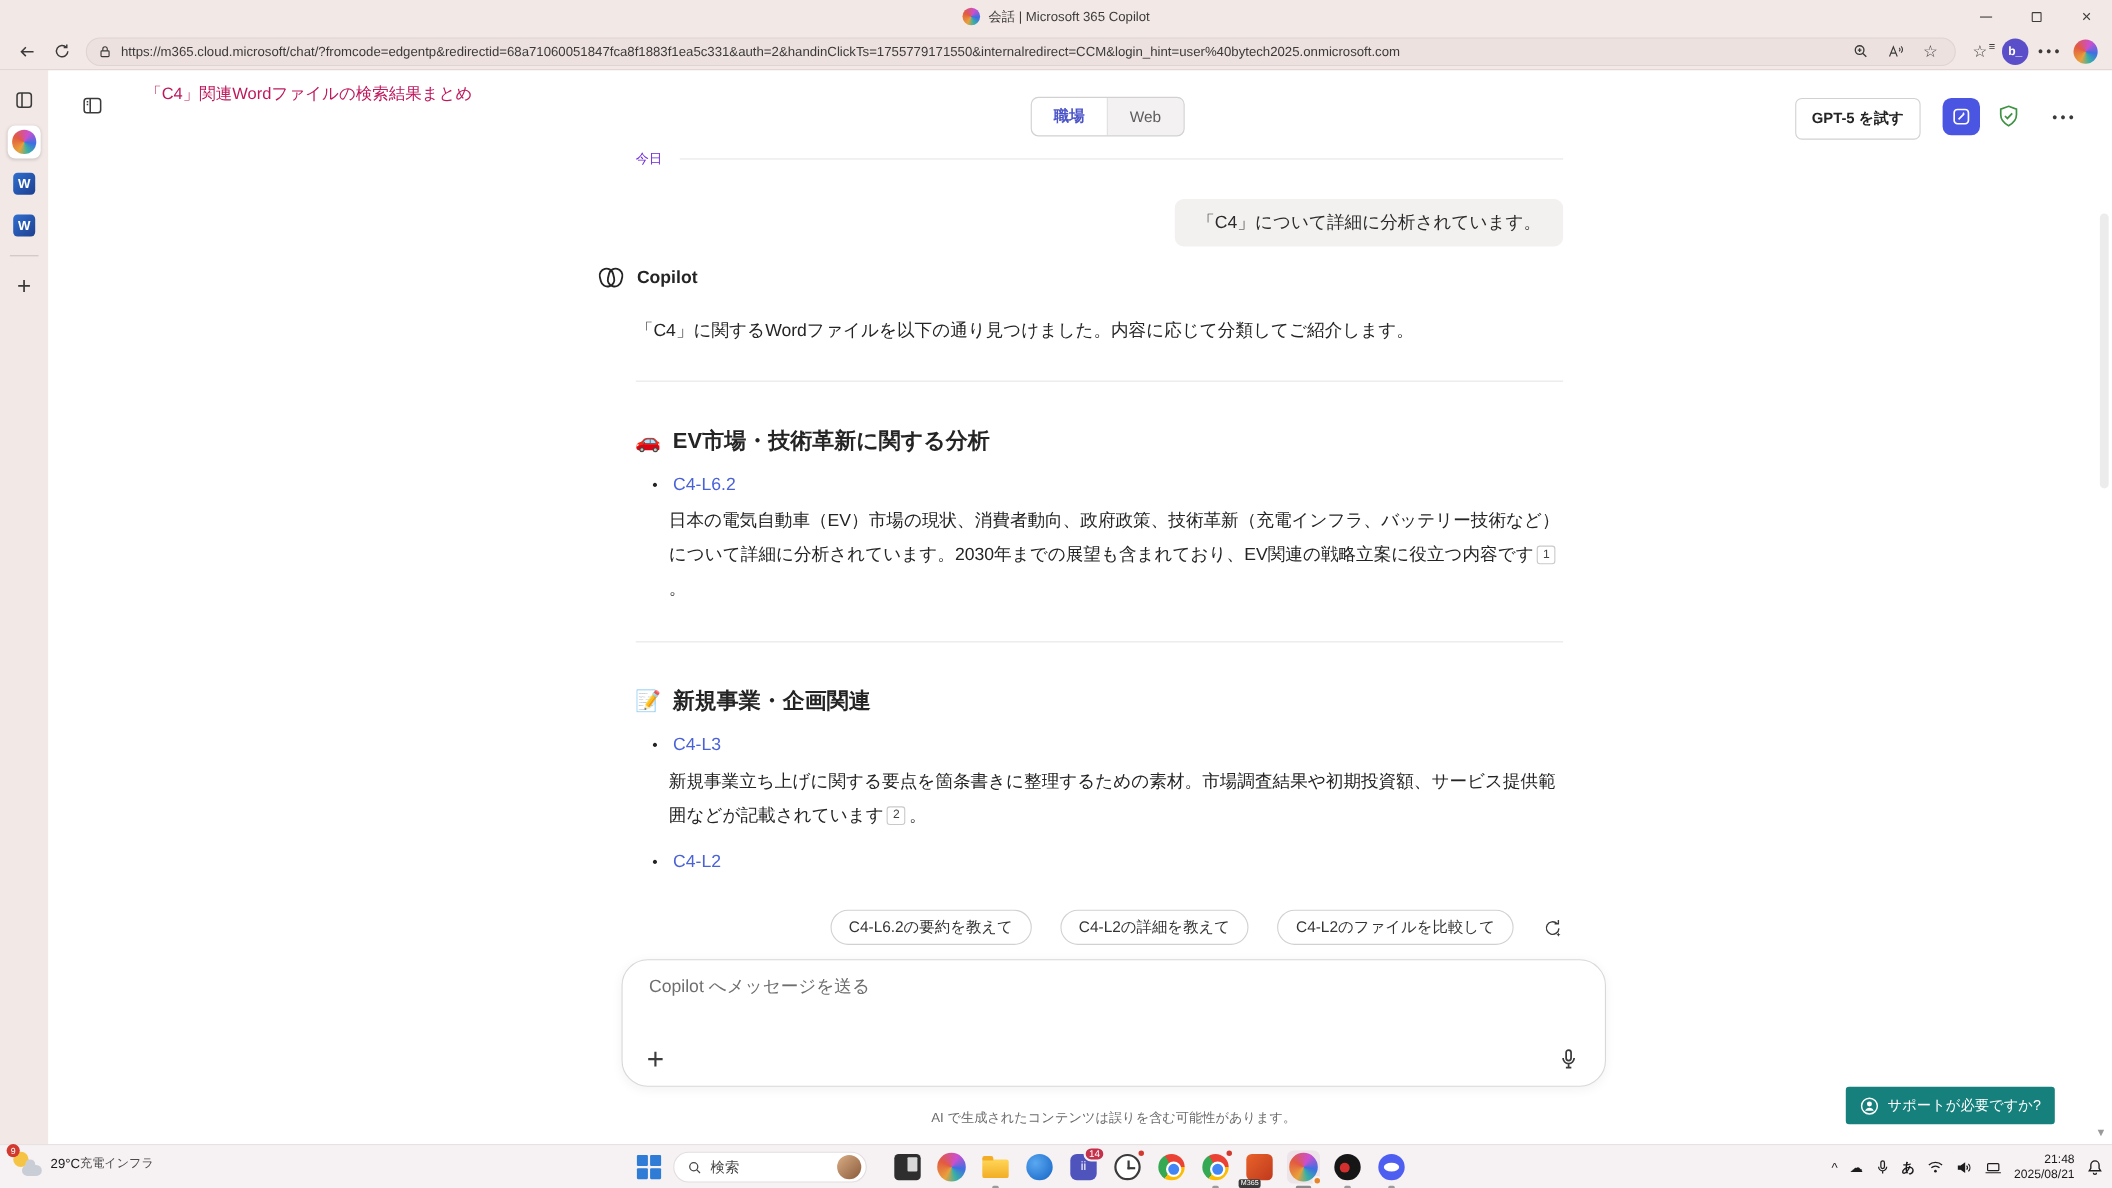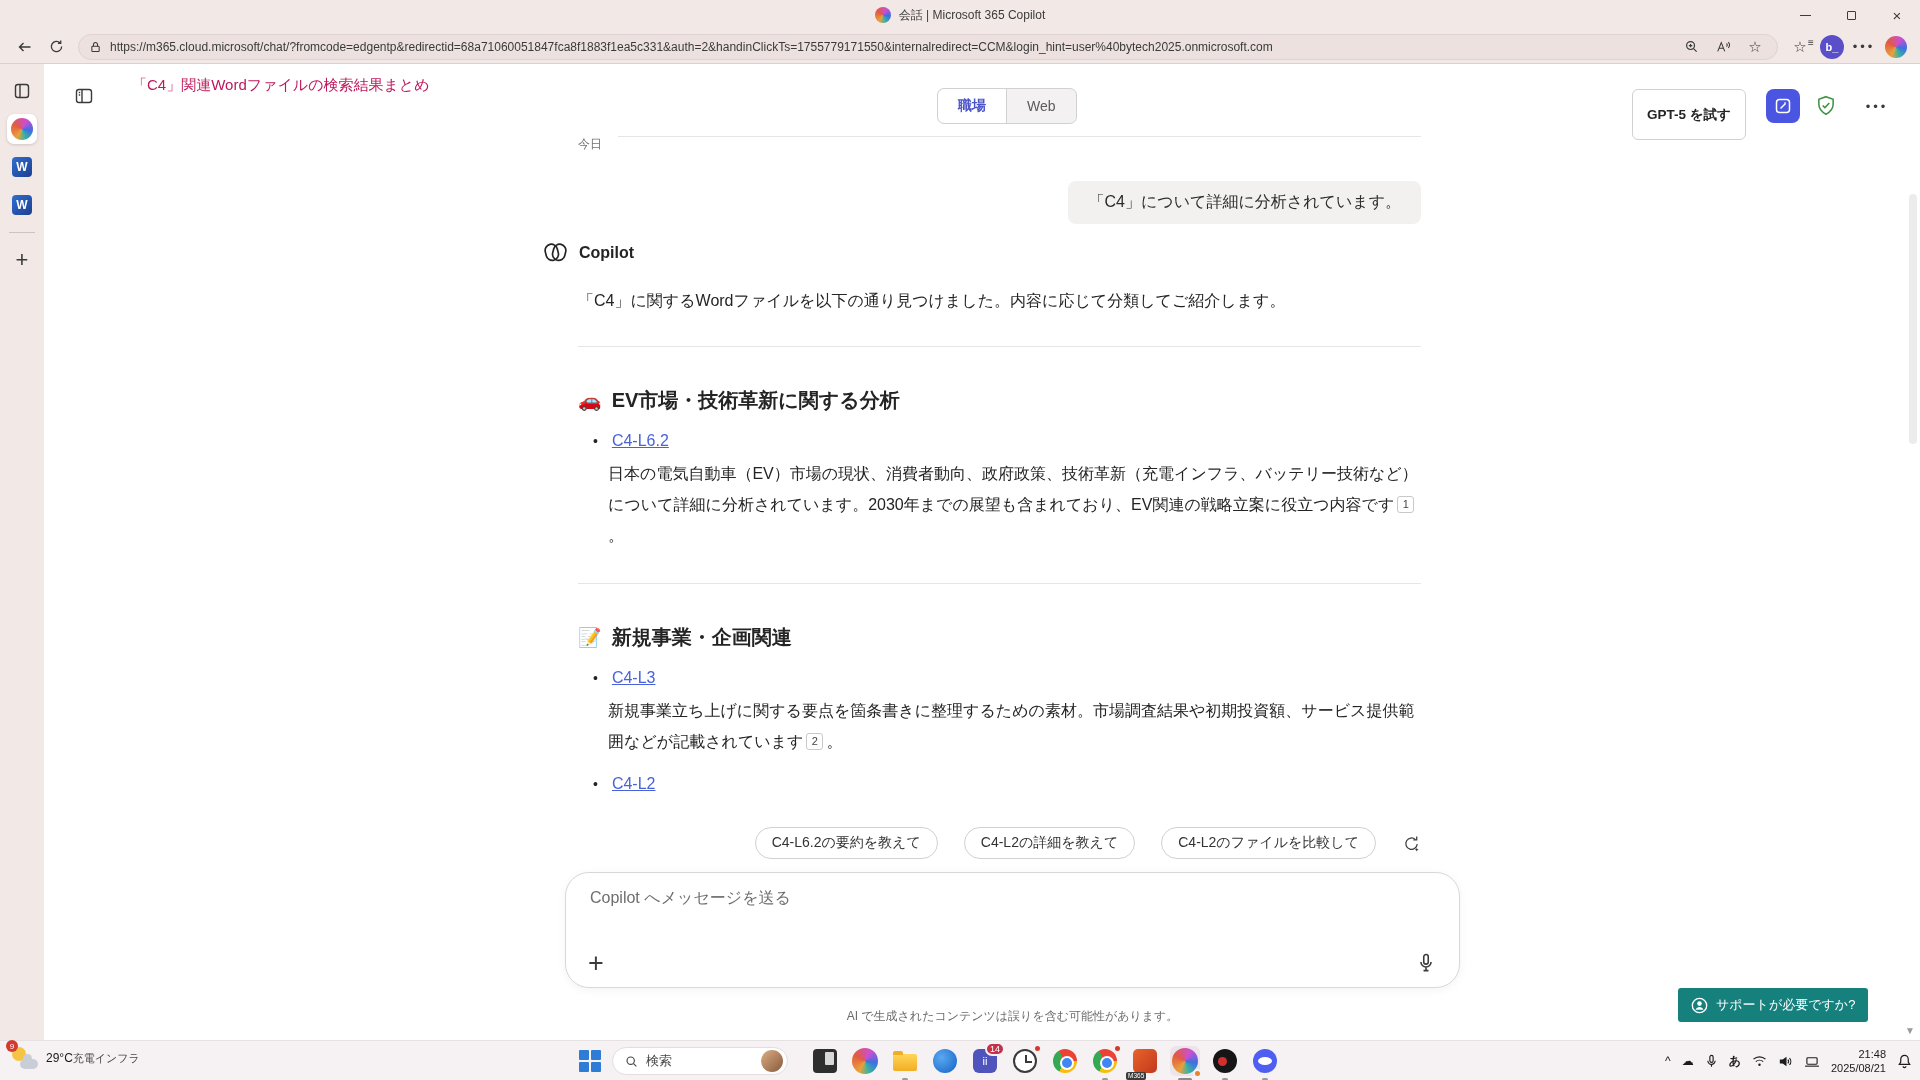--- a/index.html
+++ b/index.html
@@ -40,39 +40,39 @@
 .sb-plus{font-size:22px;font-weight:300;color:#3a3a3a;line-height:1}
 
 
 .webpage{position:absolute;top:64px;left:44px;right:0;bottom:40px;background:#fff;overflow:hidden}
 .hdr-toggle-btn{position:absolute;left:30px;top:22px;color:#3a3a3a}
 .chat-title{position:absolute;left:88px;top:12px;font-size:15px;color:#be185d}
 .seg{position:absolute;left:893px;top:24px;height:36px;display:flex;border:1px solid #d1d1d1;border-radius:7px;overflow:hidden;font-size:14px;background:#f3f1f1}
 .seg-item{padding:0 20px;display:flex;align-items:center}
 .seg-sel{background:#fff;color:#4b53c8;font-weight:bold;border-right:1px solid #d1d1d1;border-radius:7px 0 0 7px}
 .seg-unsel{color:#5c5c5c}
-.gpt5{position:absolute;left:1588px;top:25px;height:51px;padding:0 14px;border:1px solid #d1d1d1;border-radius:6px;background:#fff;font-size:13.5px;font-weight:bold;display:flex;align-items:center;color:#242424}
+.gpt5{position:absolute;left:1588px;top:25px;height:38px;padding:0 14px;border:1px solid #d1d1d1;border-radius:6px;background:#fff;font-size:13.5px;font-weight:bold;display:flex;align-items:center;color:#242424}
 .newchat{position:absolute;left:1722px;top:25px;width:34px;height:34px;background:#4a55e2;border-radius:8px;display:flex;align-items:center;justify-content:center}
 .shield-btn{position:absolute;left:1772px;top:31px}
 .more-h{position:absolute;left:1816px;top:25px;width:34px;height:34px;display:flex;align-items:center;justify-content:center}
 
 
 .thread{position:absolute;left:534px;top:72px;width:843px;font-size:16px}
-.date-row{display:flex;align-items:flex-start;gap:16px;color:#737373;font-size:12px}
+.date-row{display:flex;align-items:center;gap:16px;color:#6d28d9;font-size:12px}
 .date-row .hr{flex:1;height:1px;background:#e6e6e6}
 .user-row{display:flex;justify-content:flex-end;margin-top:28px}
 .bubble{background:#f3f1f0;border-radius:8px;padding:11px 20px;font-size:16px;color:#2b2b2b}
 .cp-header{display:flex;align-items:center;gap:10px;margin-top:15px;margin-left:-36px;font-weight:bold;font-size:16px;color:#242424}
 .intro{margin-top:22px;line-height:26px}
 .divider{height:1px;background:#e6e6e6;margin-top:32px}
 .sec-h{display:flex;align-items:center;gap:10px;margin-top:40px;font-size:20px;font-weight:bold}
 .sec-emoji{font-size:19px}
 .li-link{display:flex;align-items:baseline;gap:14px;margin-top:18px;padding-left:15px}
 .li-bullet{color:#242424;font-size:14px}
-.a-link{color:#4a62d8;text-decoration:underline;cursor:pointer}
+.a-link{color:#4a62d8;cursor:pointer}
 .li-desc{margin-top:8px;padding-left:30px;line-height:31px;color:#242424}
 .cite{display:inline-flex;align-items:center;justify-content:center;min-width:17px;height:17px;border:1px solid #c9c9c9;border-radius:3px;background:#fff;font-size:11px;color:#444;margin:0 3px;vertical-align:2px}
 .chips{display:flex;justify-content:flex-end;align-items:center;gap:26px;margin-top:34px}
 .chip{height:32px;padding:0 16px;border:1px solid #d1d1d1;border-radius:16px;background:#fff;font-size:14px;color:#333;display:flex;align-items:center;white-space:nowrap}
 .chip-refresh{color:#3a3a3a}
 
 
 .composer{position:absolute;left:521px;top:808px;width:895px;height:116px;background:#fff;border:1px solid #d8d8d8;border-radius:24px;box-shadow:0 2px 10px rgba(0,0,0,.05)}
 .composer input{position:absolute;left:24px;top:16px;right:24px;border:none;outline:none;font-size:16px;color:#242424;background:transparent;font-family:inherit}
 .composer input::placeholder{color:#6e6e6e;opacity:1}

